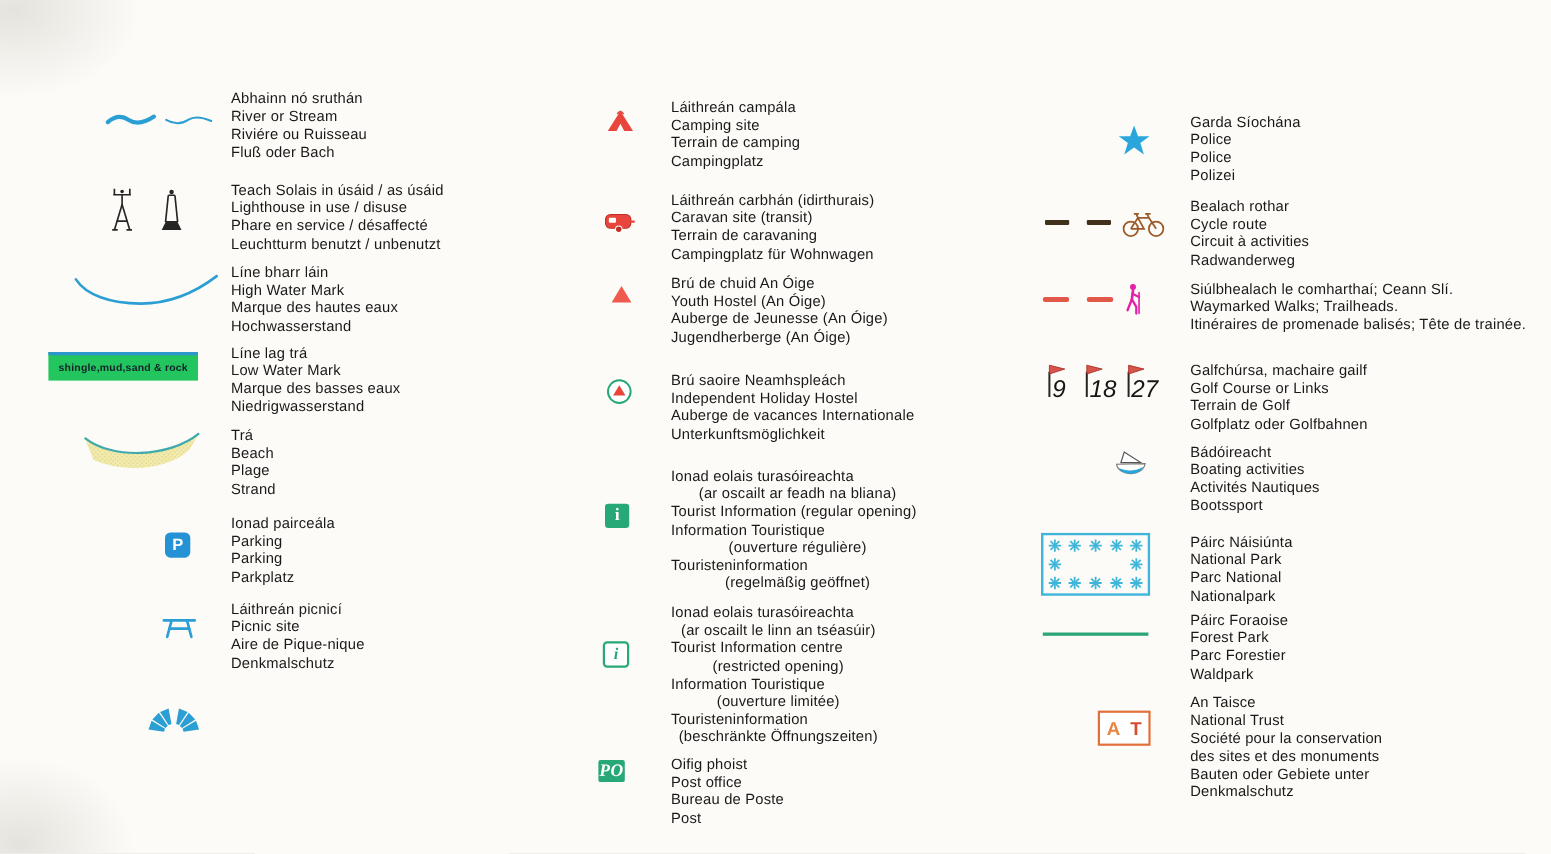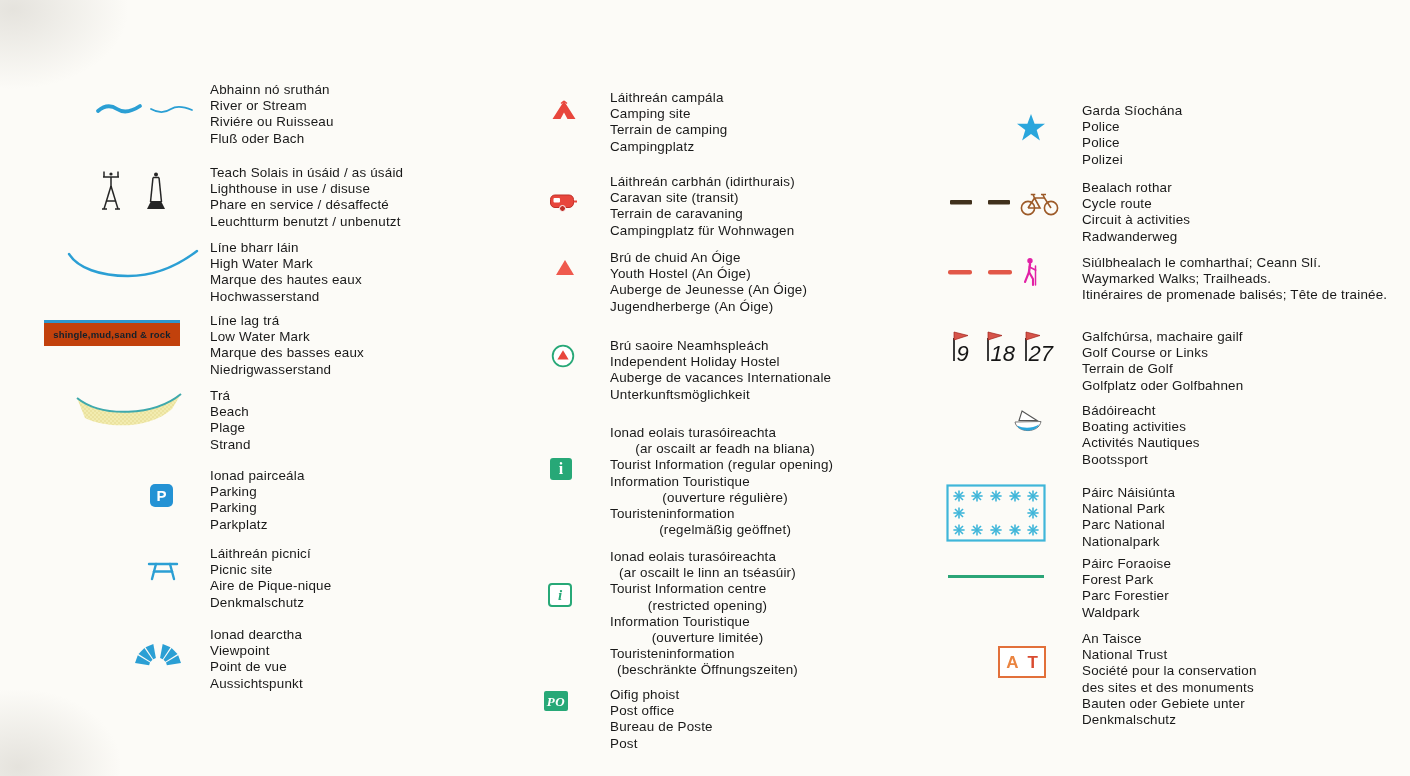--- a/index.html
+++ b/index.html
@@ -11,21 +11,21 @@
   .smudge.tl{left:0;top:0;width:130px;height:90px;
     background:radial-gradient(ellipse at 10% 10%,rgba(170,165,155,0.28),rgba(170,165,155,0) 70%);}
   .smudge.bl{left:0;top:690px;width:120px;height:86px;
     background:radial-gradient(ellipse at 15% 90%,rgba(175,170,160,0.30),rgba(175,170,160,0) 72%);}
   .entry-text{position:absolute;}
   .line{font-size:13.4px;line-height:16.2px;letter-spacing:0.2px;white-space:nowrap;}
   .line.indent{padding-left:7px;text-align:center;}
   .symbol{position:absolute;display:flex;align-items:center;justify-content:center;}
   
   .sym-low-water .lw-box{
-    width:136px;height:23px;background:#c2410c;border-top:3px solid #2e96cc;
+    width:136px;height:23px;background:#22c55e;border-top:3px solid #2e96cc;
     display:flex;align-items:center;justify-content:center;
   }
   .sym-low-water .lw-label{font-size:9.5px;font-weight:600;color:#13202b;letter-spacing:0.2px;}
   
   .sym-parking .p-box{
     width:23px;height:23px;background:#2492d4;border-radius:5px;
     display:flex;align-items:center;justify-content:center;
   }
   .sym-parking .p-letter{color:#fff;font-weight:bold;font-size:15px;line-height:1;}
   
@@ -46,21 +46,21 @@
     color:#27a877;font-family:"Liberation Serif","DejaVu Serif",serif;
     font-weight:bold;font-style:italic;font-size:15px;line-height:1;
   }
   
   .sym-post-office .po-box{
     width:24px;height:20px;background:#27a877;border-radius:2px;
     display:flex;align-items:center;justify-content:center;
   }
   .sym-post-office .po-letter{
     color:#fff;font-family:"Liberation Serif","DejaVu Serif",serif;
-    font-weight:bold;font-style:italic;font-size:13px;line-height:1;letter-spacing:0.5px;
+    font-weight:bold;font-style:italic;font-size:16px;line-height:1;letter-spacing:0.5px;
   }
   
   .sym-forest-park .fp-line{width:96px;height:2.5px;background:#2ba577;}
   
   .sym-an-taisce .at-box{
     width:44px;height:28px;border:2px solid #e2703a;background:#fff;
     display:flex;align-items:center;justify-content:center;gap:9px;
     font-weight:bold;font-size:17px;line-height:1;
   }
   .sym-an-taisce .at-a{color:#ea8440;}
@@ -181,26 +181,20 @@
     </div>
     <div class="symbol sym-viewpoint" style="left: 132px; top: 636px;">
       <svg width="52" height="34" viewBox="0 0 52 34">
         <polygon points="18.0,26.6 17.1,29.2 3.0,27.1 5.8,19.2" fill="#2b9fd4"></polygon>
         <polygon points="20.5,23.7 18.6,25.8 6.5,18.0 12.4,12.0" fill="#2b9fd4"></polygon>
         <polygon points="23.9,22.1 21.3,23.2 13.5,11.2 21.3,8.1" fill="#2b9fd4"></polygon>
         <polygon points="30.7,23.2 28.1,22.1 30.7,8.1 38.5,11.2" fill="#2b9fd4"></polygon>
         <polygon points="33.4,25.8 31.5,23.7 39.6,12.0 45.5,18.0" fill="#2b9fd4"></polygon>
         <polygon points="34.9,29.2 34.0,26.6 46.2,19.2 49.0,27.1" fill="#2b9fd4"></polygon>
       </svg>
-    </div>
-    <div class="entry-text" style="left: 210px; top: 627px;">
-      <div class="line">Ionad dearctha</div>
-      <div class="line">Viewpoint</div>
-      <div class="line">Point de vue</div>
-      <div class="line">Aussichtspunkt</div>
     </div>
     <div class="symbol sym-camping" style="left: 551px; top: 100px;">
       <svg width="26" height="21" viewBox="0 0 26 21">
         <path d="M13,1 L24.5,19 H16.5 L13,12.5 L9.5,19 H1.5 Z" fill="#e8463c"></path>
         <path d="M13,1 L10,3.5 M13,1 L16,3.5" stroke="#e8463c" stroke-width="1.4"></path>
       </svg>
     </div>
     <div class="entry-text" style="left: 610px; top: 90px;">
       <div class="line">Láithreán campála</div>
       <div class="line">Camping site</div>

